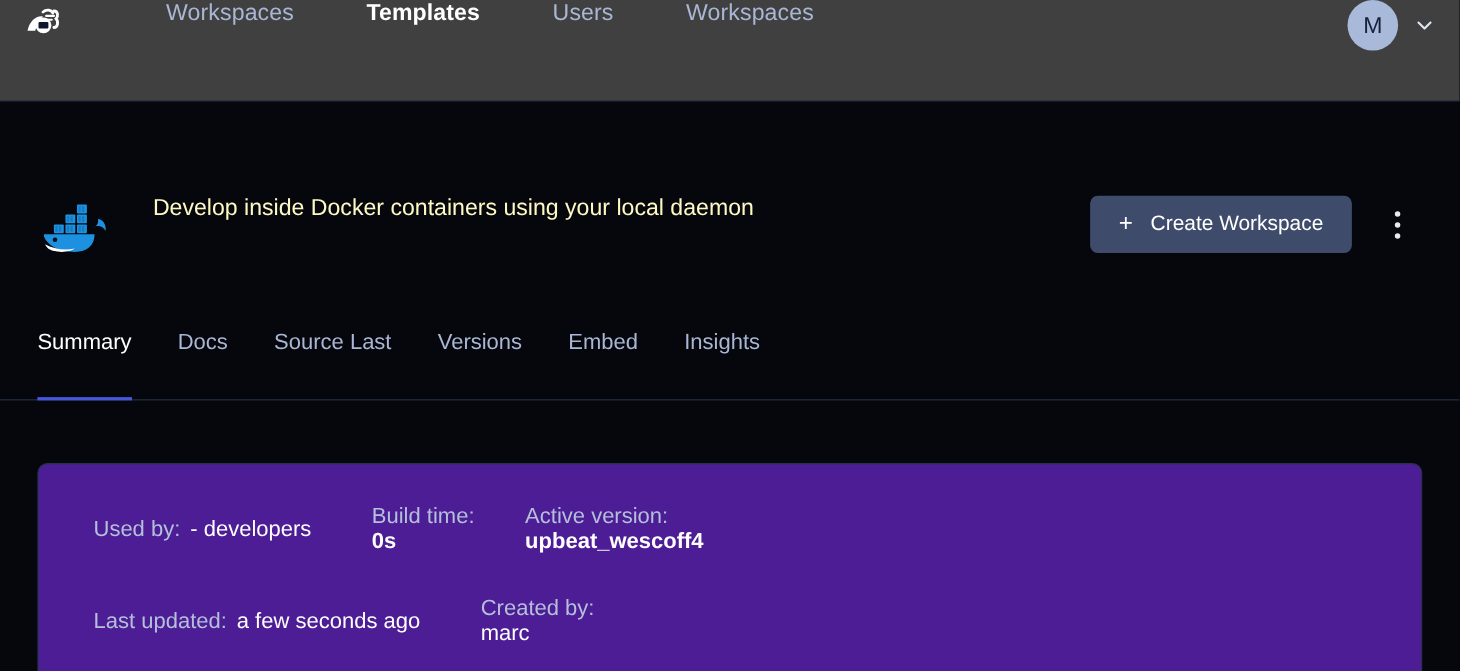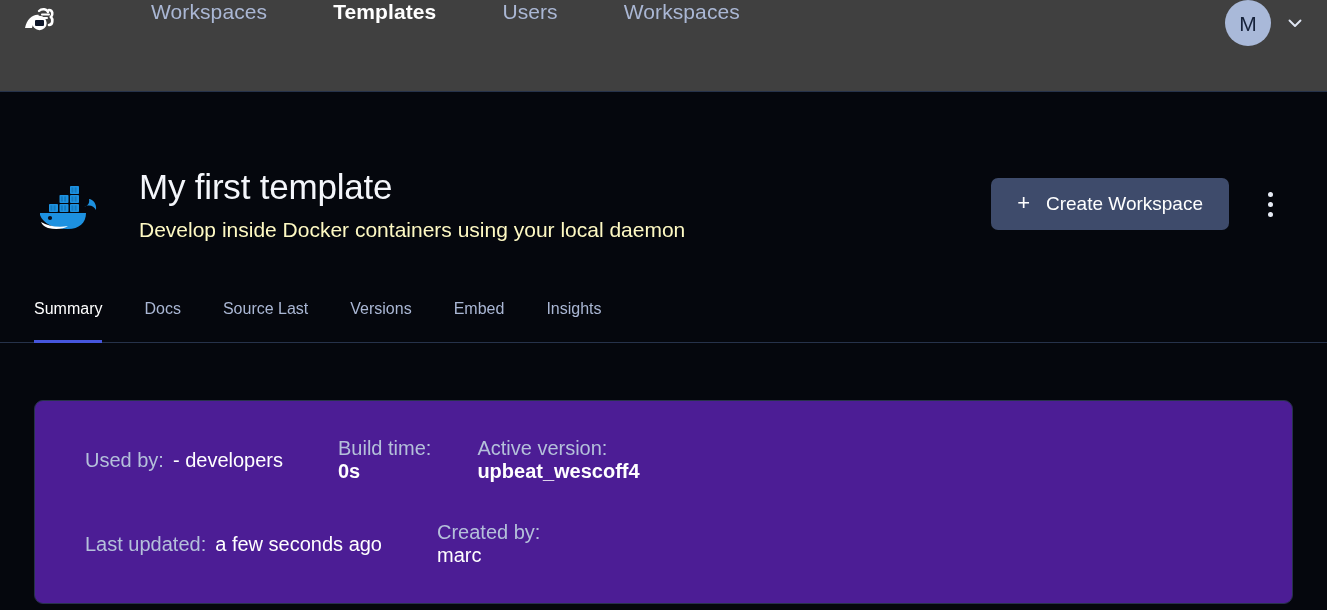--- a/index.html
+++ b/index.html
@@ -178,23 +178,23 @@
     margin-top: 46px;
     border-bottom: 1px solid #26324a;
     padding: 0 0 0 34px;
   }
   .tabs {
     display: flex;
     align-items: flex-end;
     gap: 0;
   }
   .tab {
-    font-size: 16px;
+    font-size: 20px;
     color: #aab7d4;
-    padding: 10px 0 22px 0;
+    padding: 10px 0 38px 0;
     margin-right: 42px;
     border-bottom: 3px solid transparent;
     margin-bottom: -1px;
     cursor: pointer;
     white-space: nowrap;
   }
   .tab.active {
     color: #ffffff;
     border-bottom-color: #4656dd;
   }
@@ -295,21 +295,20 @@
             <rect x="40.6" y="17.4" width="2" height="5.2"></rect>
           <rect x="37.4" y="8.4" width="2" height="5.2"></rect>
             <rect x="40.6" y="8.4" width="2" height="5.2"></rect>
         </g>
         <path d="M7 43 C14 47, 24 49, 34 47 C30 50, 22 51, 14 49 C11 48, 8 46, 7 43 Z" fill="#ffffff"></path>
         <circle cx="16" cy="39" r="2.1" fill="#0a0d16"></circle>
       </svg>
     </div>
 
     <div class="hero-text">
-      <h1 class="tpl-title">My first template</h1>
       <div class="tpl-desc">Develop inside Docker containers using your local daemon</div>
     </div>
 
     <div class="hero-actions">
       <button class="btn-primary">
         <span class="plus">+</span>
         <span>Create Workspace</span>
       </button>
       <button class="kebab">
         <i></i>

